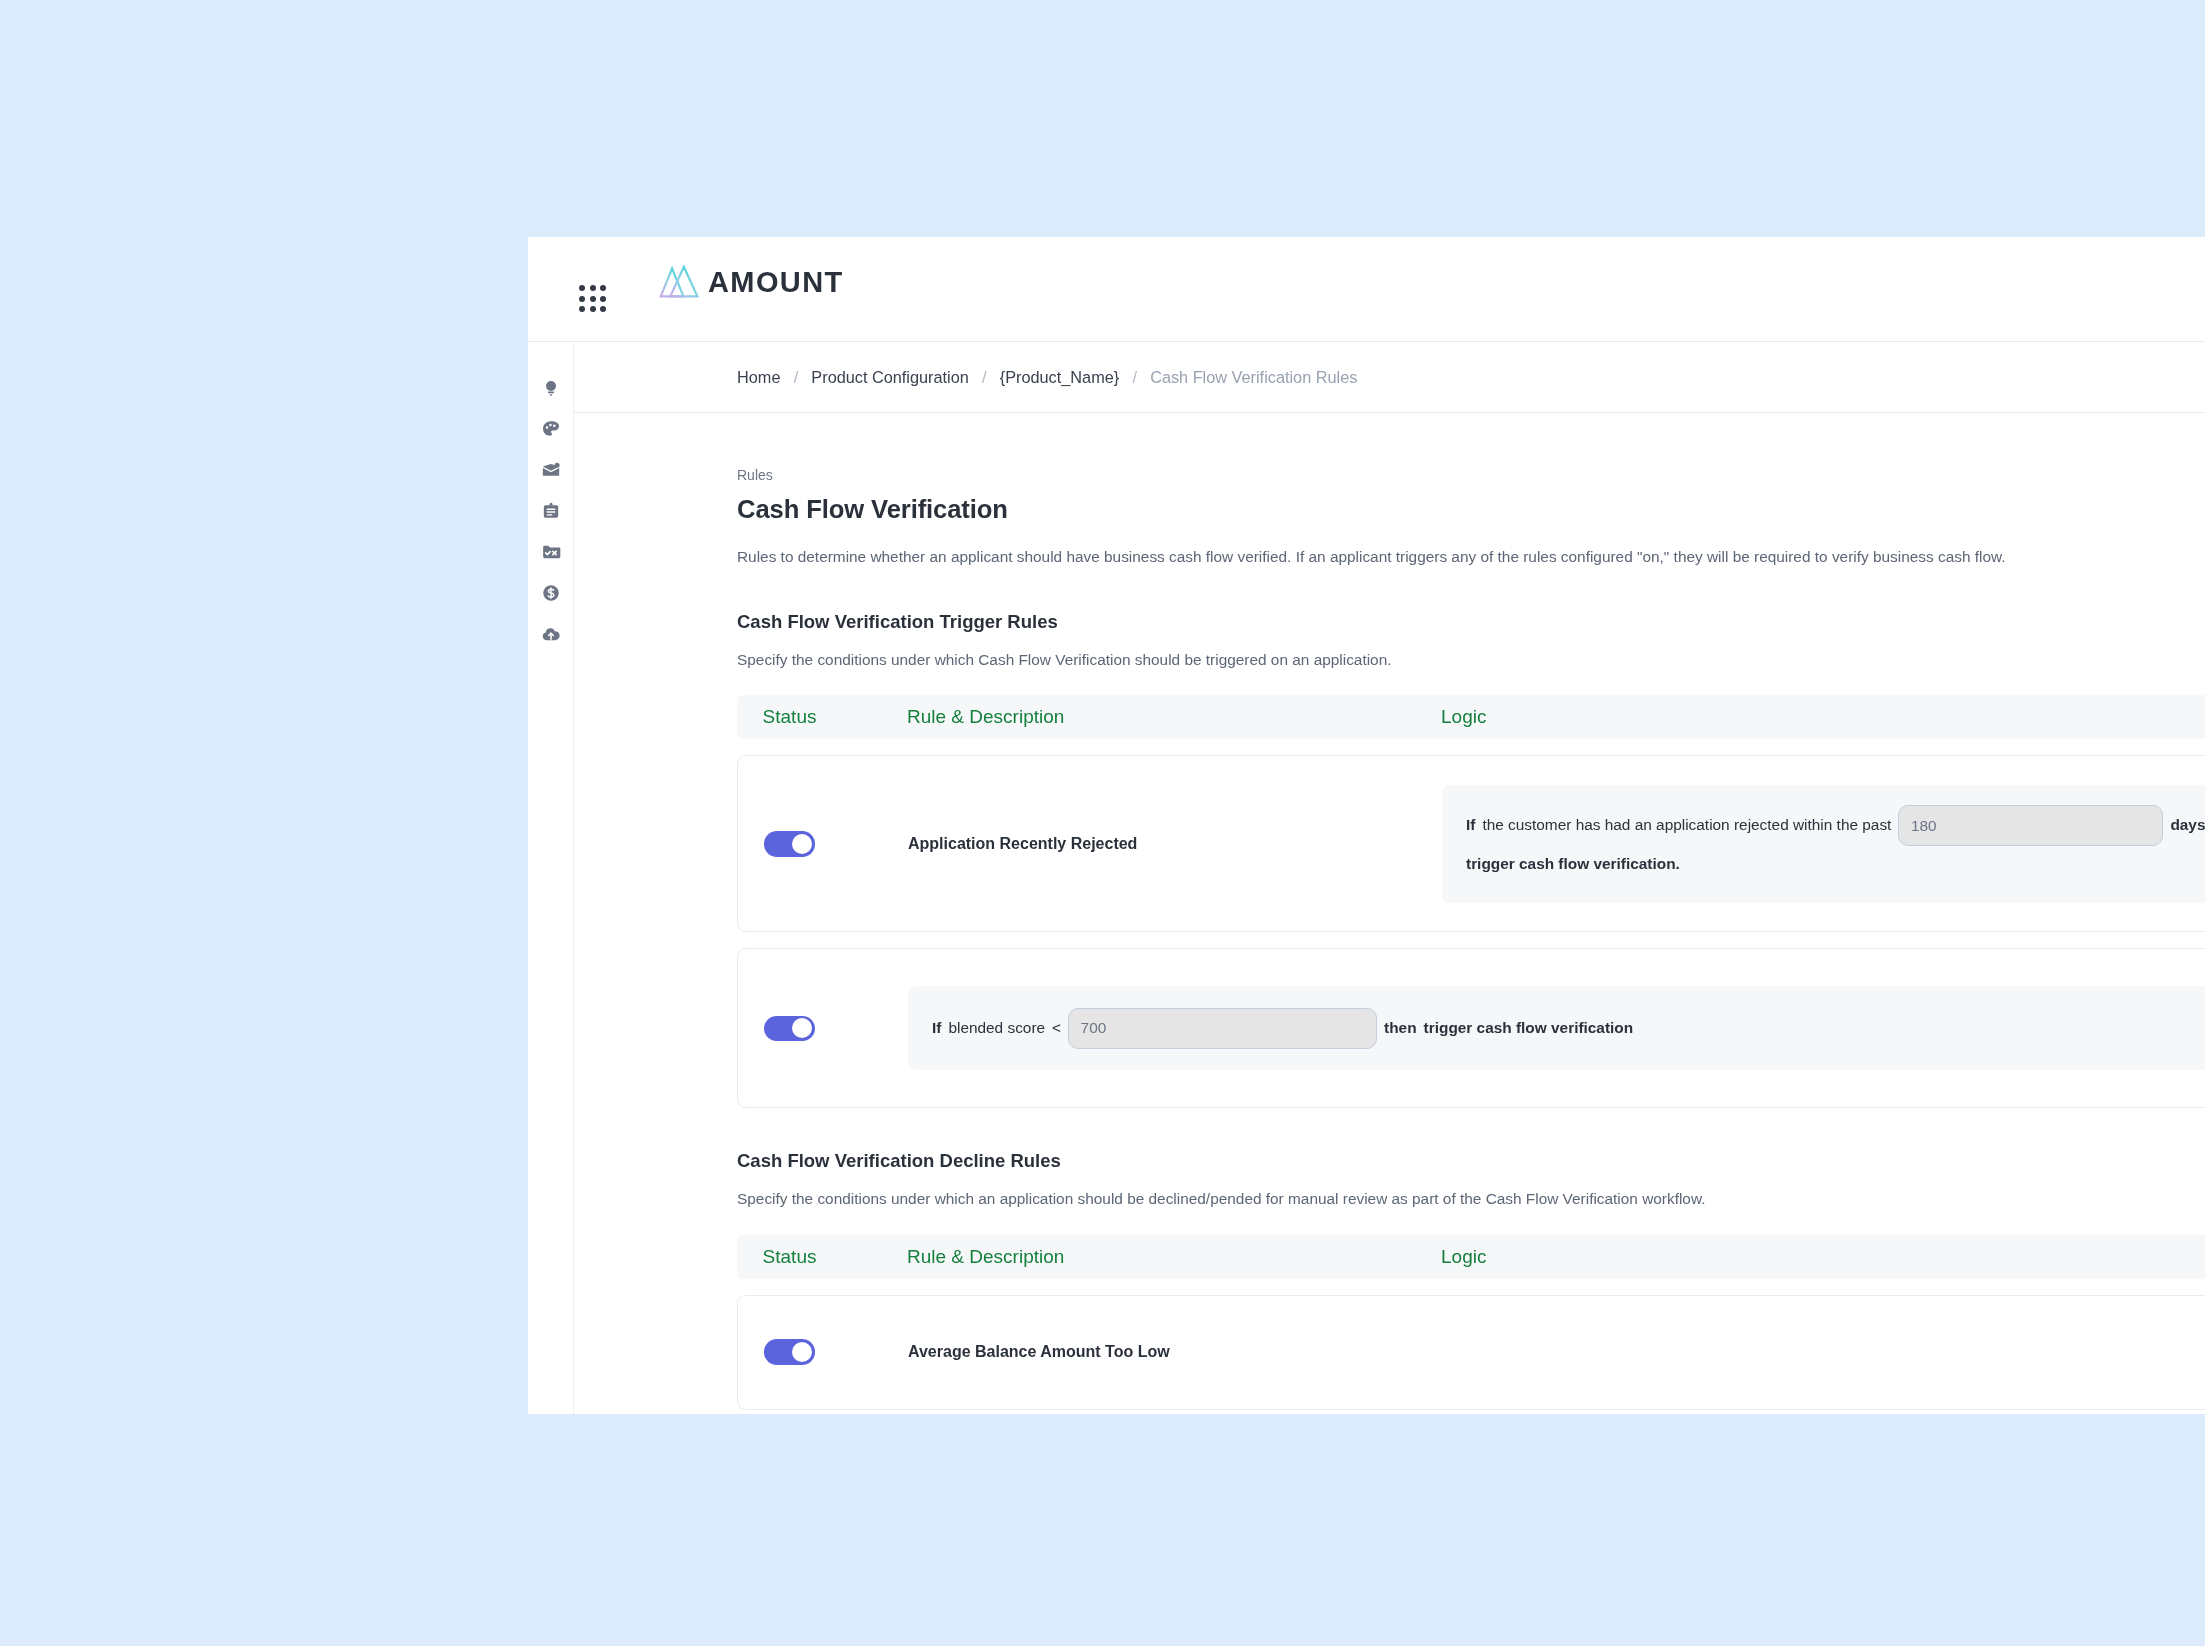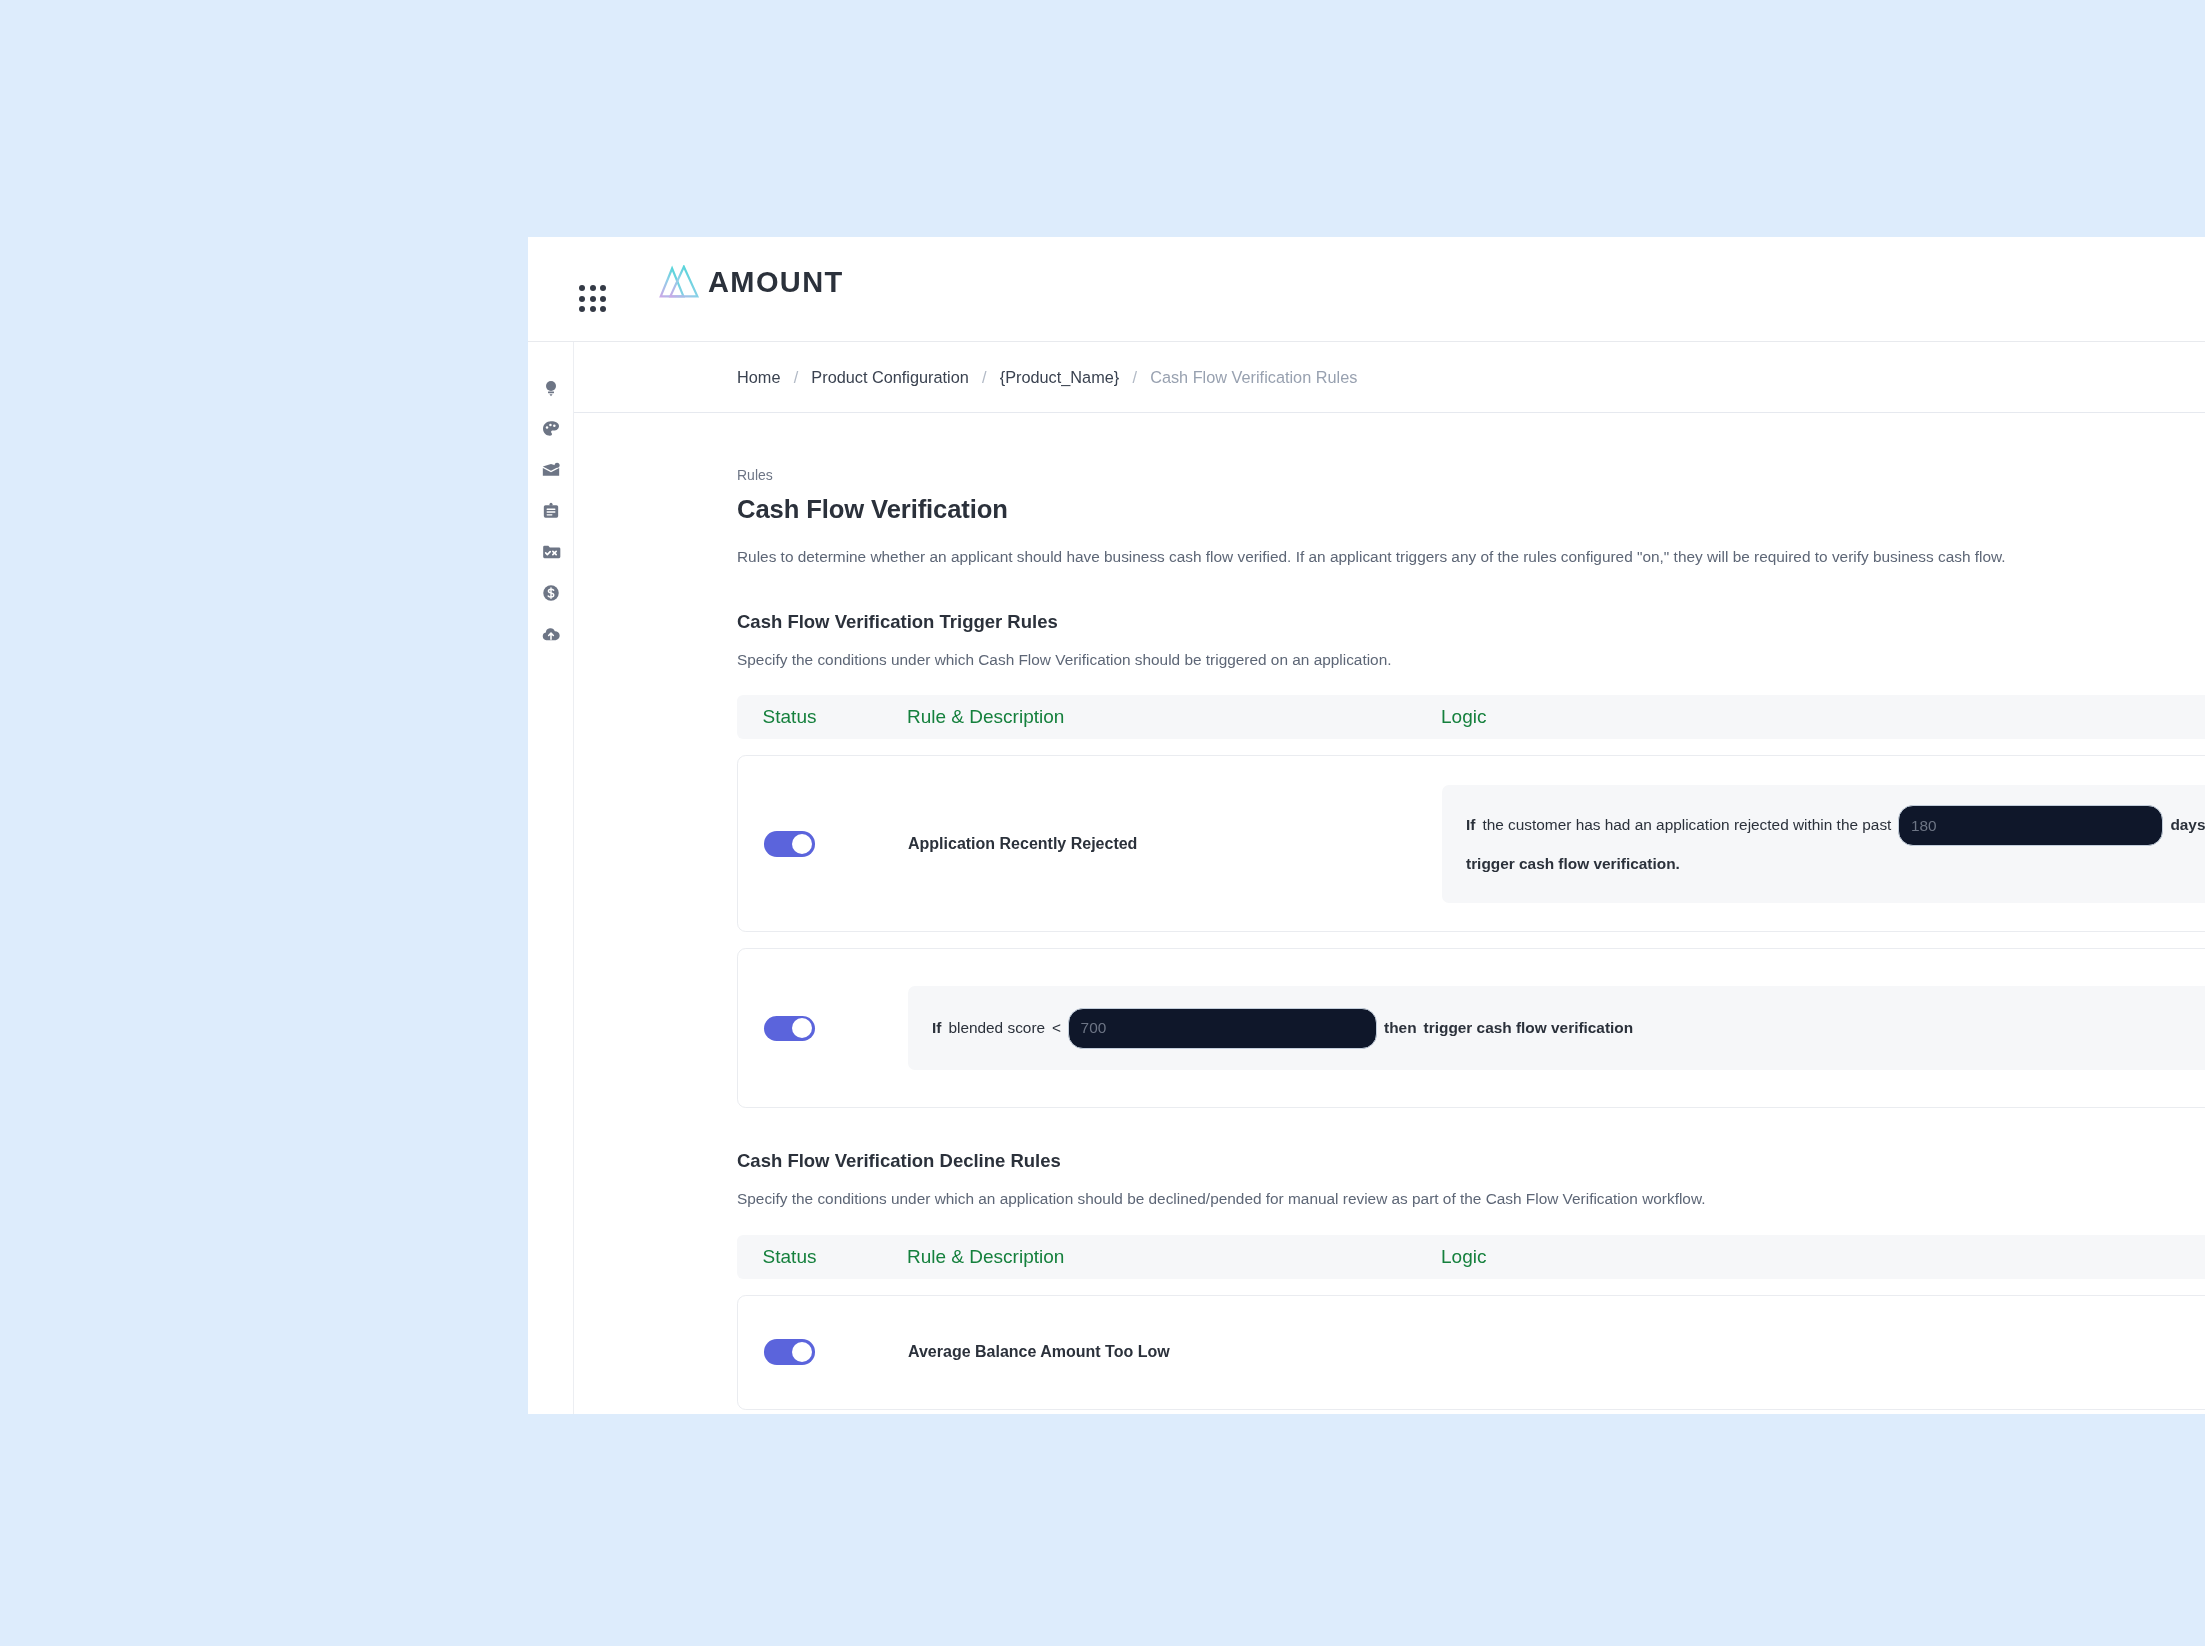--- a/index.html
+++ b/index.html
@@ -172,23 +172,23 @@
     line-height: 2.35;
   }
   .logic-box.two-line { min-height: 116px; }
   .logic-box.one-line { min-height: 84px; display:flex; align-items:center; }
 
   .lg-kw { font-weight: bold; }
   .lg-txt { color: #2b313b; }
   .num-input {
     display: inline-block;
     vertical-align: middle;
-    background: #0f172a;
+    background: #e5e5e5;
     border: 1.3px solid #c3cedb;
-    border-radius: 15px;
+    border-radius: 10px;
     color: #6d7585;
     font-size: 15.4px;
     font-family: "Liberation Sans", sans-serif;
     padding: 10.6px 11.5px;
     line-height: 1;
     outline: none;
   }
   .num-input.w-days  { width: 265px; }
   .num-input.w-score { width: 309px; }
   .sp { display:inline-block; width: 7px; }

